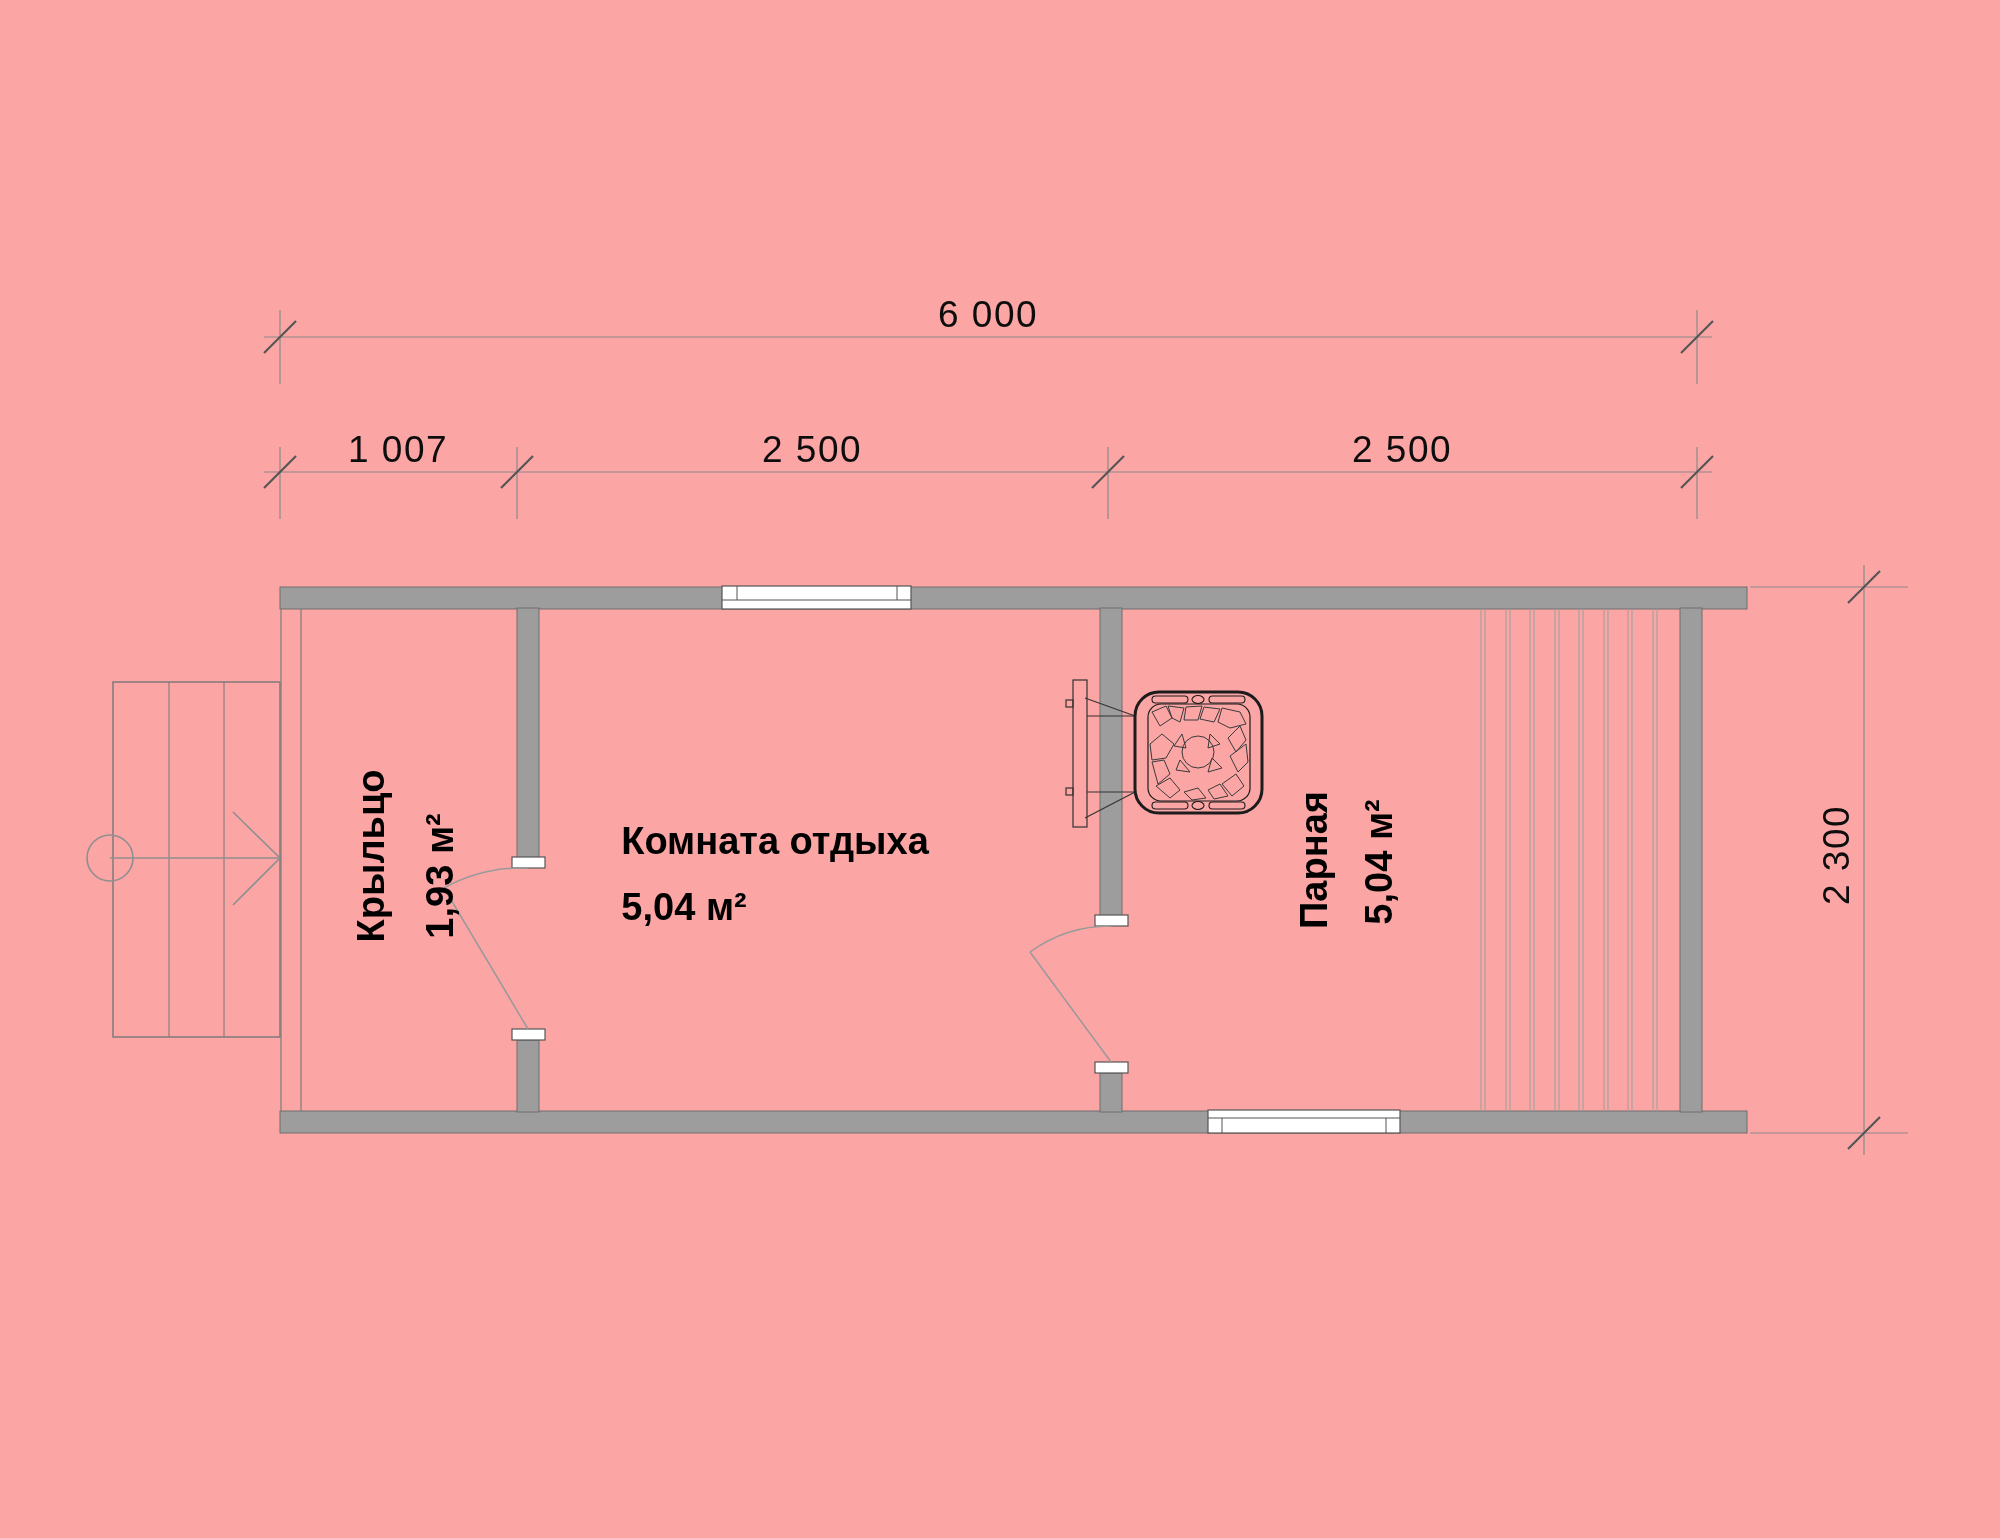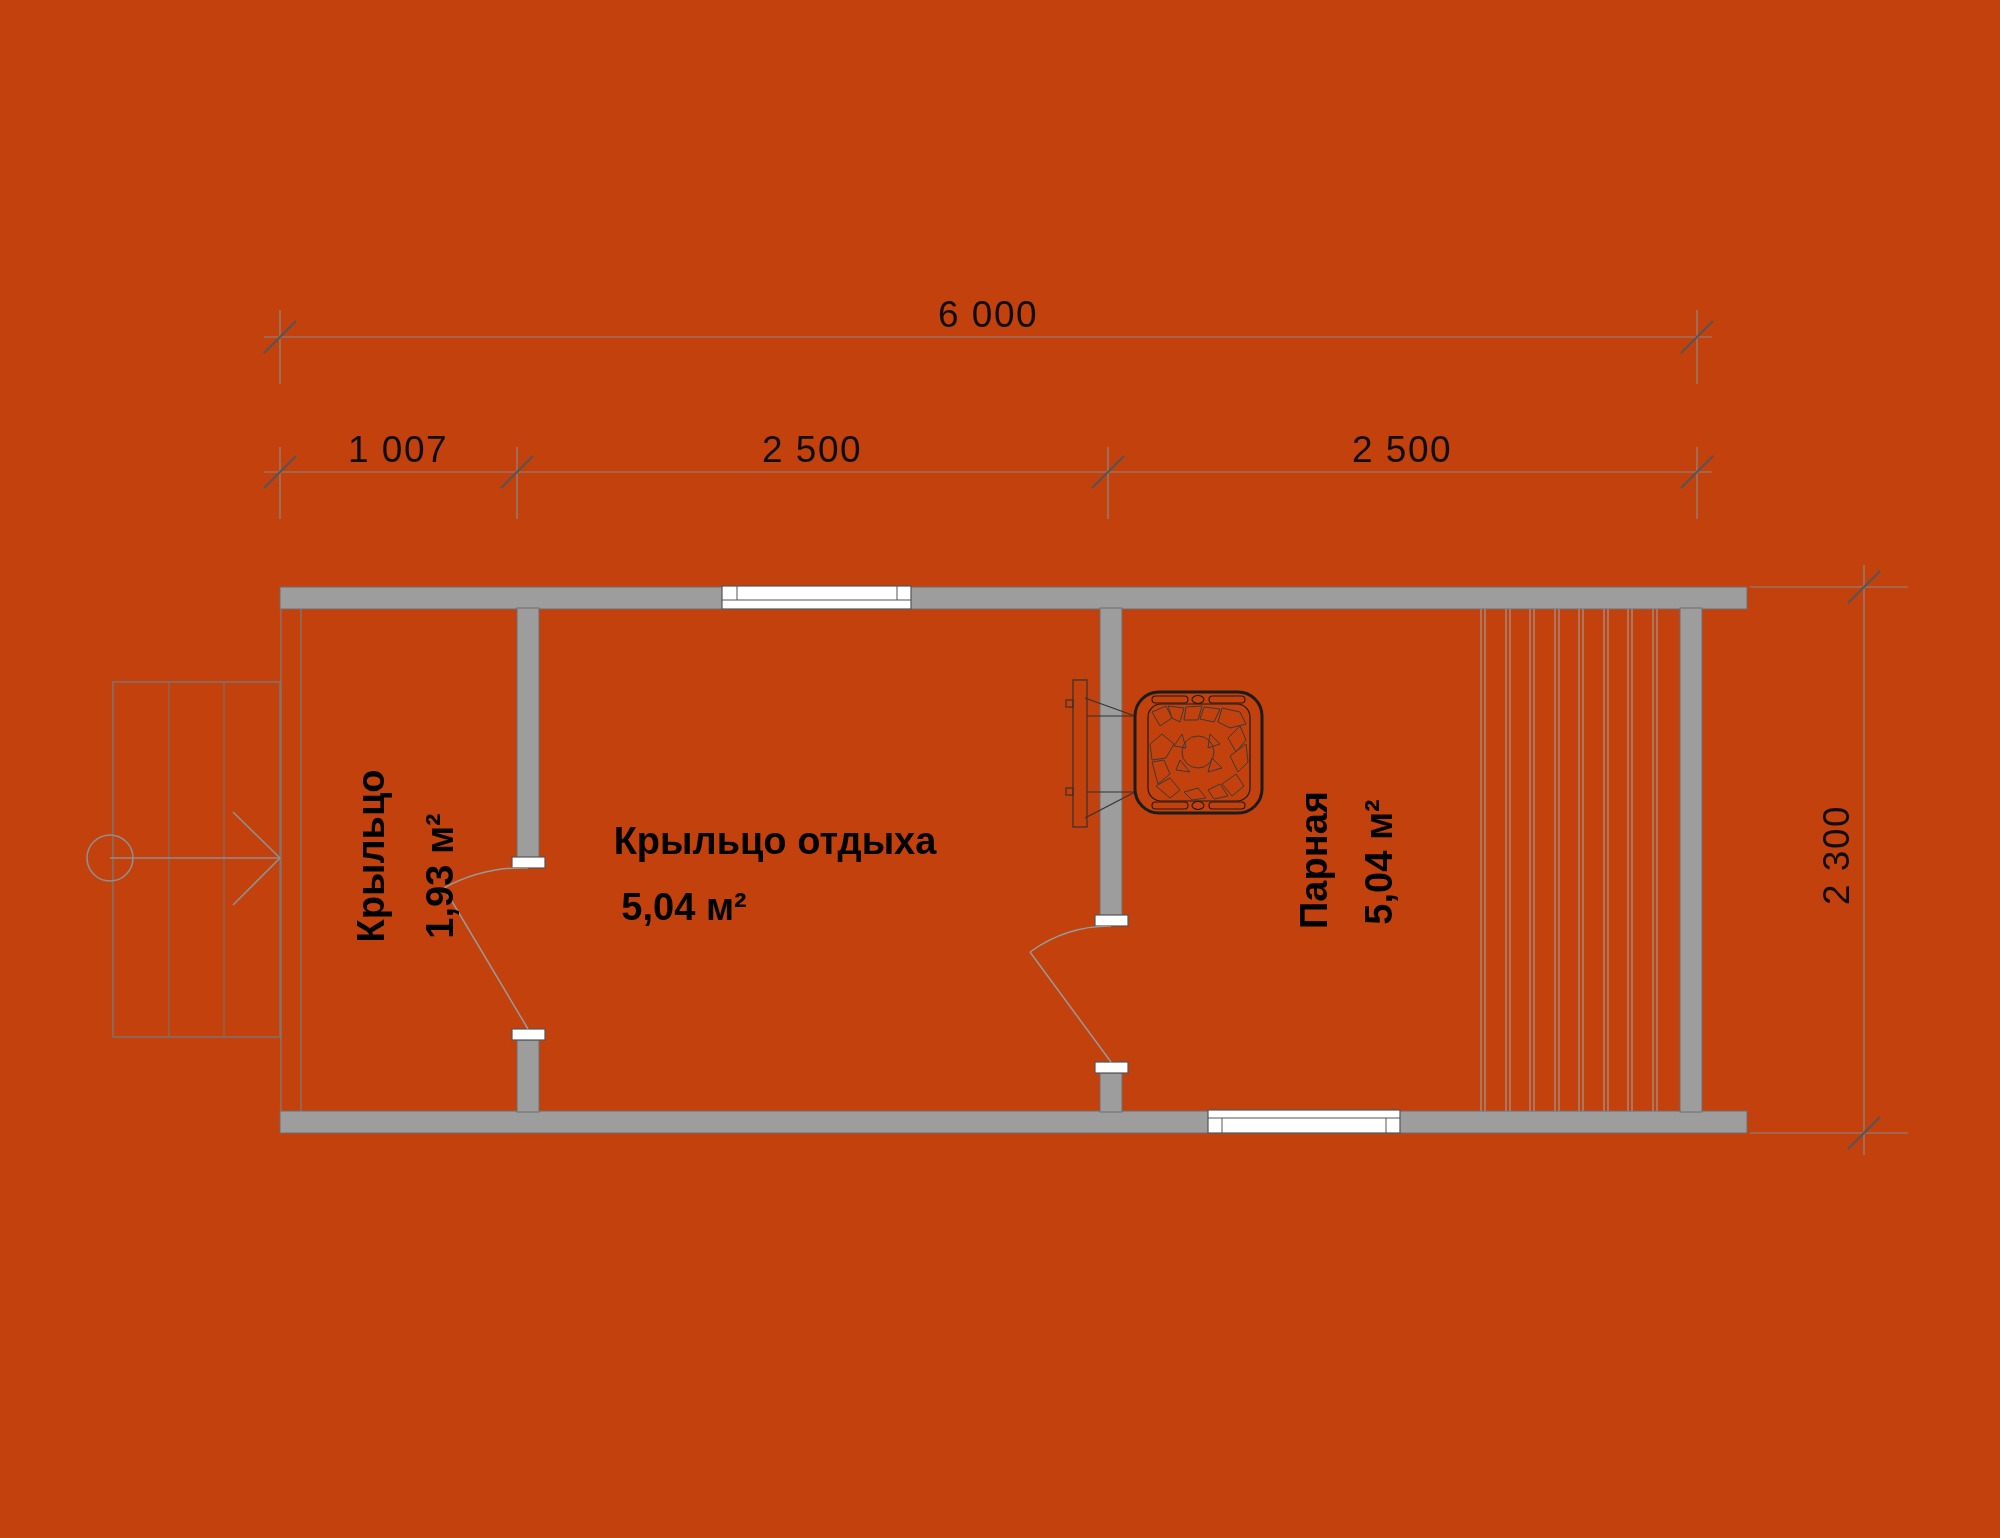--- a/index.html
+++ b/index.html
@@ -1,16 +1,16 @@
 <!DOCTYPE html>
 <html><head>
 <meta charset="utf-8">
 <style>
   html,body{margin:0;padding:0;background:#ffffff;}
-  .canvas{position:relative;width:2000px;height:1538px;background:#c2410c;overflow:hidden;
+  .canvas{position:relative;width:2000px;height:1538px;background:#fca5a5;overflow:hidden;
           font-family:"Liberation Sans",sans-serif;}
   .plan-svg{position:absolute;left:0;top:0;}
   .txt{position:absolute;color:#000;white-space:nowrap;line-height:1;}
   .room{font-weight:700;font-size:38px;}
   .dim{font-weight:400;font-size:37px;letter-spacing:1.5px;color:#0d0d0d;}
   .ctr{transform:translate(-50%,-50%);}
   .rot{transform:translate(-50%,-50%) rotate(-90deg);}
 </style>
 </head>
 <body>
@@ -178,19 +178,19 @@
 
   <div class="txt dim ctr" style="left:398px; top:449px;">1 007</div>
   <div class="txt dim ctr" style="left:812px; top:449px;">2 500</div>
   <div class="txt dim ctr" style="left:1402px; top:449px;">2 500</div>
 
   <div class="txt dim rot" style="left:1836px; top:855px;">2 300</div>
 
   <div class="txt room rot" style="left:371px; top:856px;">Крыльцо</div>
   <div class="txt room rot" style="left:440px; top:876px;">1,93 м²</div>
 
-  <div class="txt room ctr" style="left:775px; top:841px;">Крыльцо отдыха</div>
+  <div class="txt room ctr" style="left:775px; top:841px;">Комната отдыха</div>
   <div class="txt room ctr" style="left:684px; top:907px;">5,04 м²</div>
 
   <div class="txt room rot" style="left:1314px; top:860px;">Парная</div>
   <div class="txt room rot" style="left:1379px; top:862px;">5,04 м²</div>
 
 </div>
 
 </body></html>

